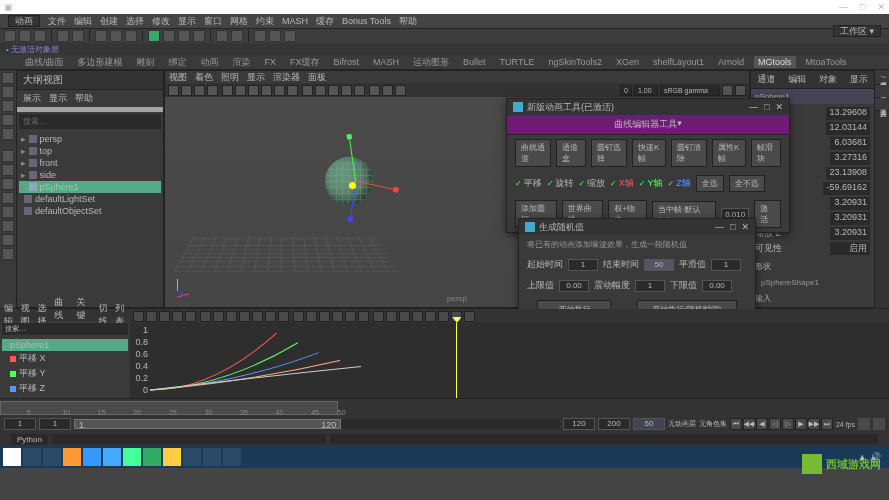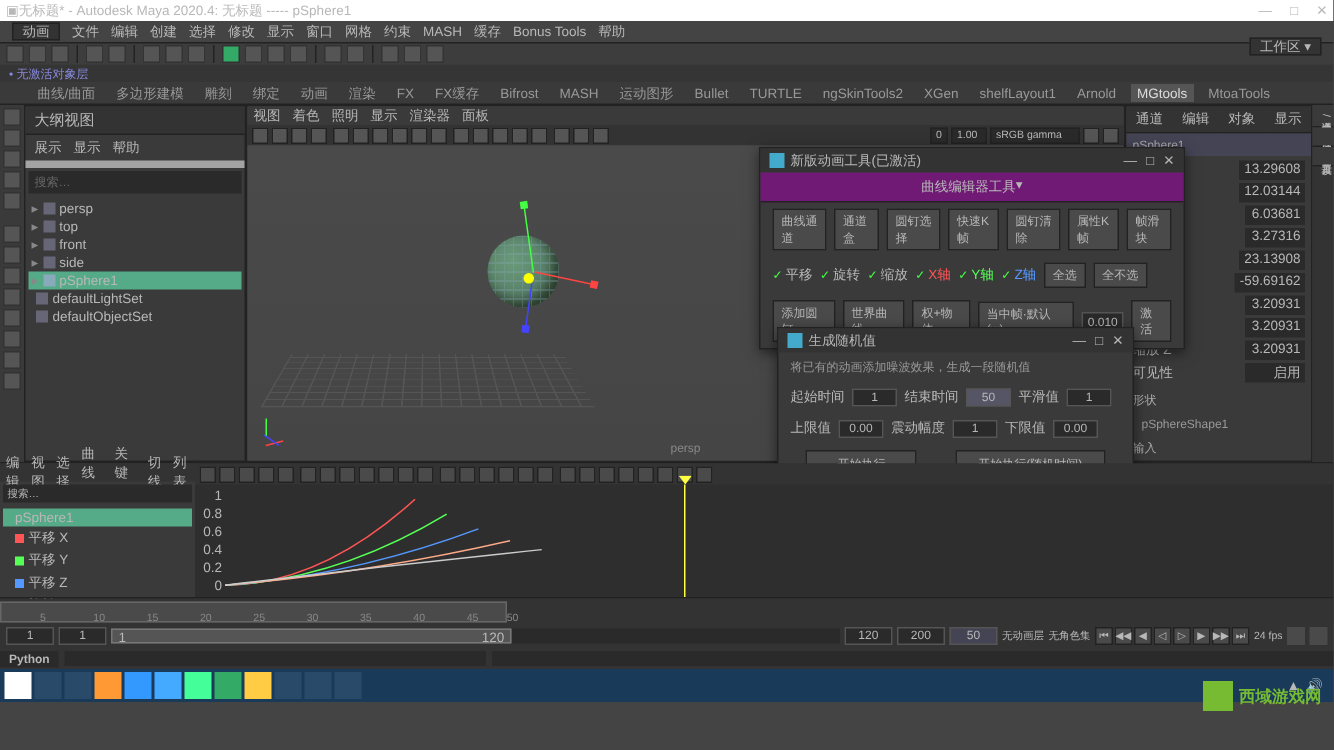--- a/index.html
+++ b/index.html
@@ -94,36 +94,35 @@
 .timeline{height:18px;background:#2e2e2e;border-top:1px solid #222;display:flex;align-items:center;}
 .timeline .tl{flex:1;position:relative;height:100%;background:#333;}
 .timeline .tick{position:absolute;bottom:0;font-size:7px;color:#888;}
 .timeline .range{position:absolute;top:2px;height:14px;background:#4a4a4a;border:1px solid #666;}
 .timebar{height:16px;background:#333;display:flex;align-items:center;gap:3px;padding:0 4px;}
 .timebar .tf{background:#2a2a2a;border:1px solid #555;width:32px;height:12px;font-size:8px;text-align:center;}
 .timebar .slider{flex:1;height:10px;background:#2a2a2a;position:relative;}
 .timebar .slider .thumb{position:absolute;height:100%;background:#555;border:1px solid #777;}
 .timebar .play{display:flex;gap:1px;}
 .timebar .play .b{width:12px;height:12px;background:#4a4a4a;border:1px solid #222;font-size:7px;display:flex;align-items:center;justify-content:center;}
-.cmdline{height:14px;background:#333;display:flex;align-items:center;gap:4px;padding:0 0;font-weight:bold;}
+.cmdline{height:14px;background:#333;display:flex;align-items:center;gap:4px;padding:0 11px;}
 .cmdline .lang{background:#2a2a2a;padding:1px 6px;font-size:8px;}
 .cmdline .inp{flex:1;background:#2a2a2a;height:10px;}
 .taskbar{height:22px;background:#1a3a5a;display:flex;align-items:center;gap:2px;padding:0 3px;}
 .taskbar .tb{width:18px;height:18px;background:#2a4a6a;}
 .taskbar .tray{margin-left:auto;display:flex;align-items:center;gap:4px;font-size:8px;color:#fff;}
 .watermark{position:absolute;bottom:26px;right:8px;display:flex;align-items:center;gap:4px;}
 .watermark .logo{width:20px;height:20px;background:#7b3;}
 .watermark .txt{font-size:11px;color:#7b3;font-weight:bold;}
 </style>
 </head>
 <body>
 
 <div class="titlebar">
   <span>▣</span>
-  <span>无标题* - Autodesk Maya 2020.4: 无标题    -----    pSphere1</span>
   <div class="winbtns">
     <span>—</span>
     <span>□</span>
     <span>✕</span>
   </div>
 </div>
 
 <div class="menubar">
   <span class="drop">动画</span>
   <span>文件</span>

